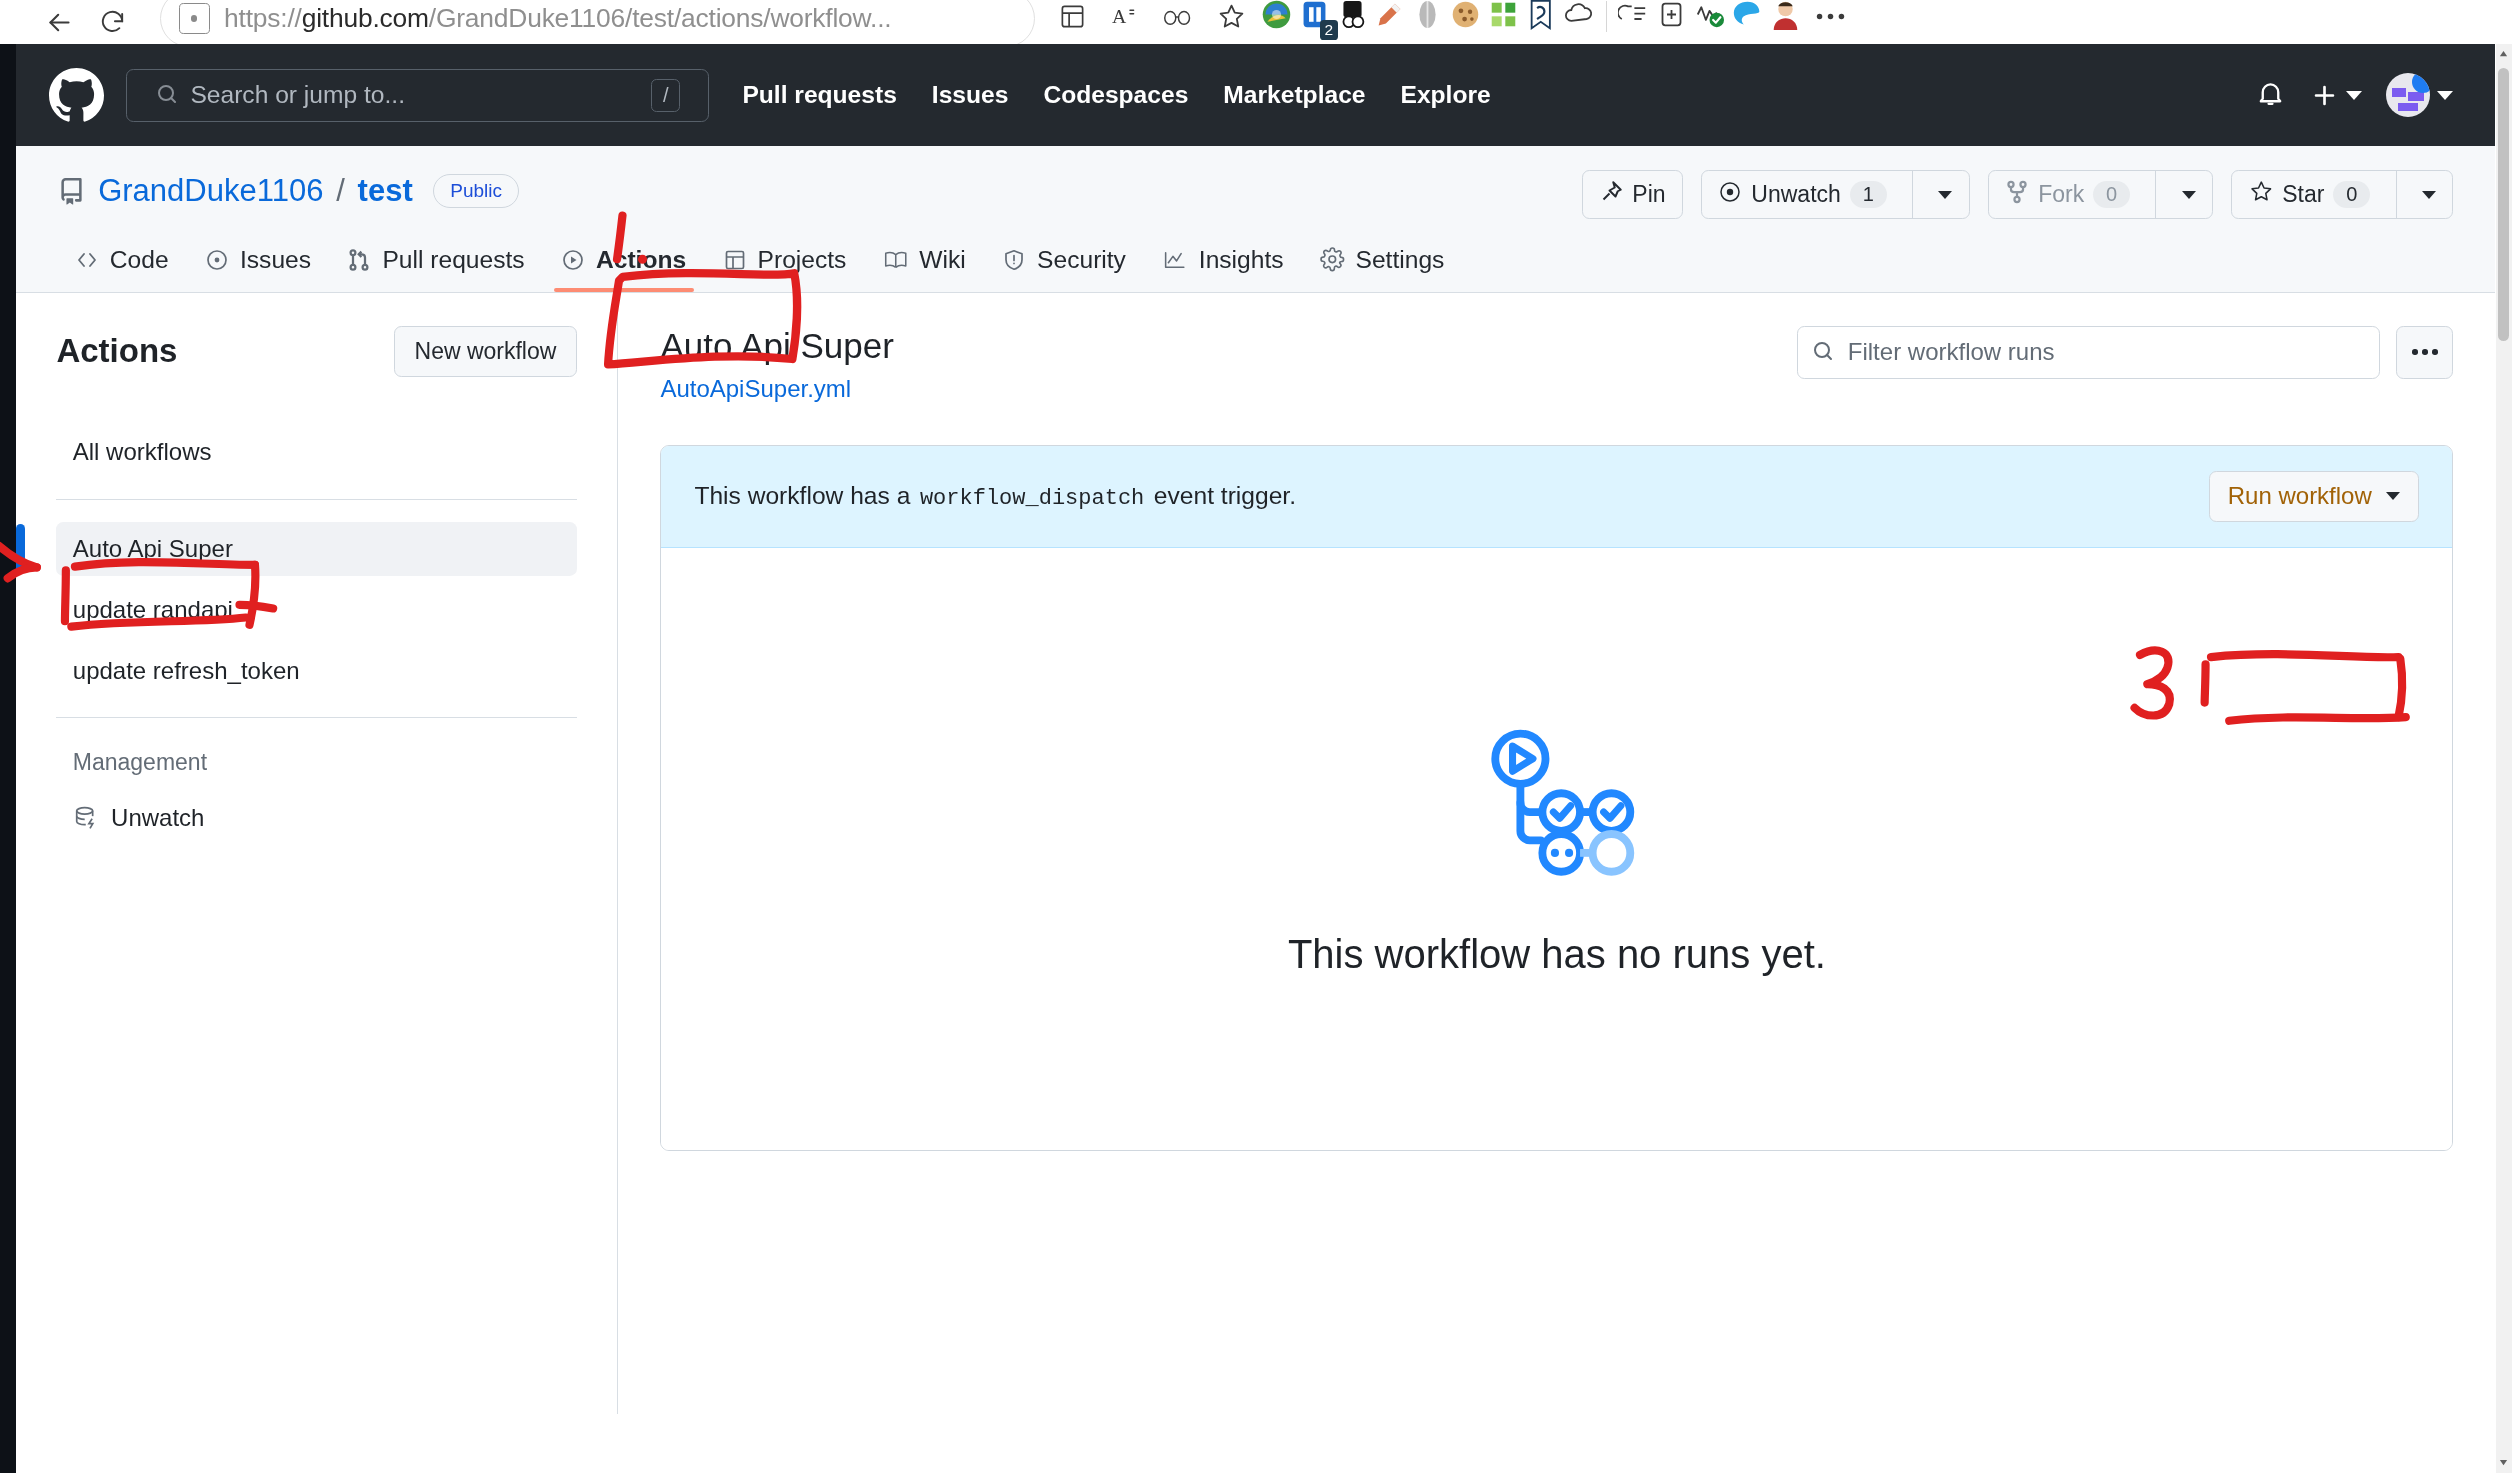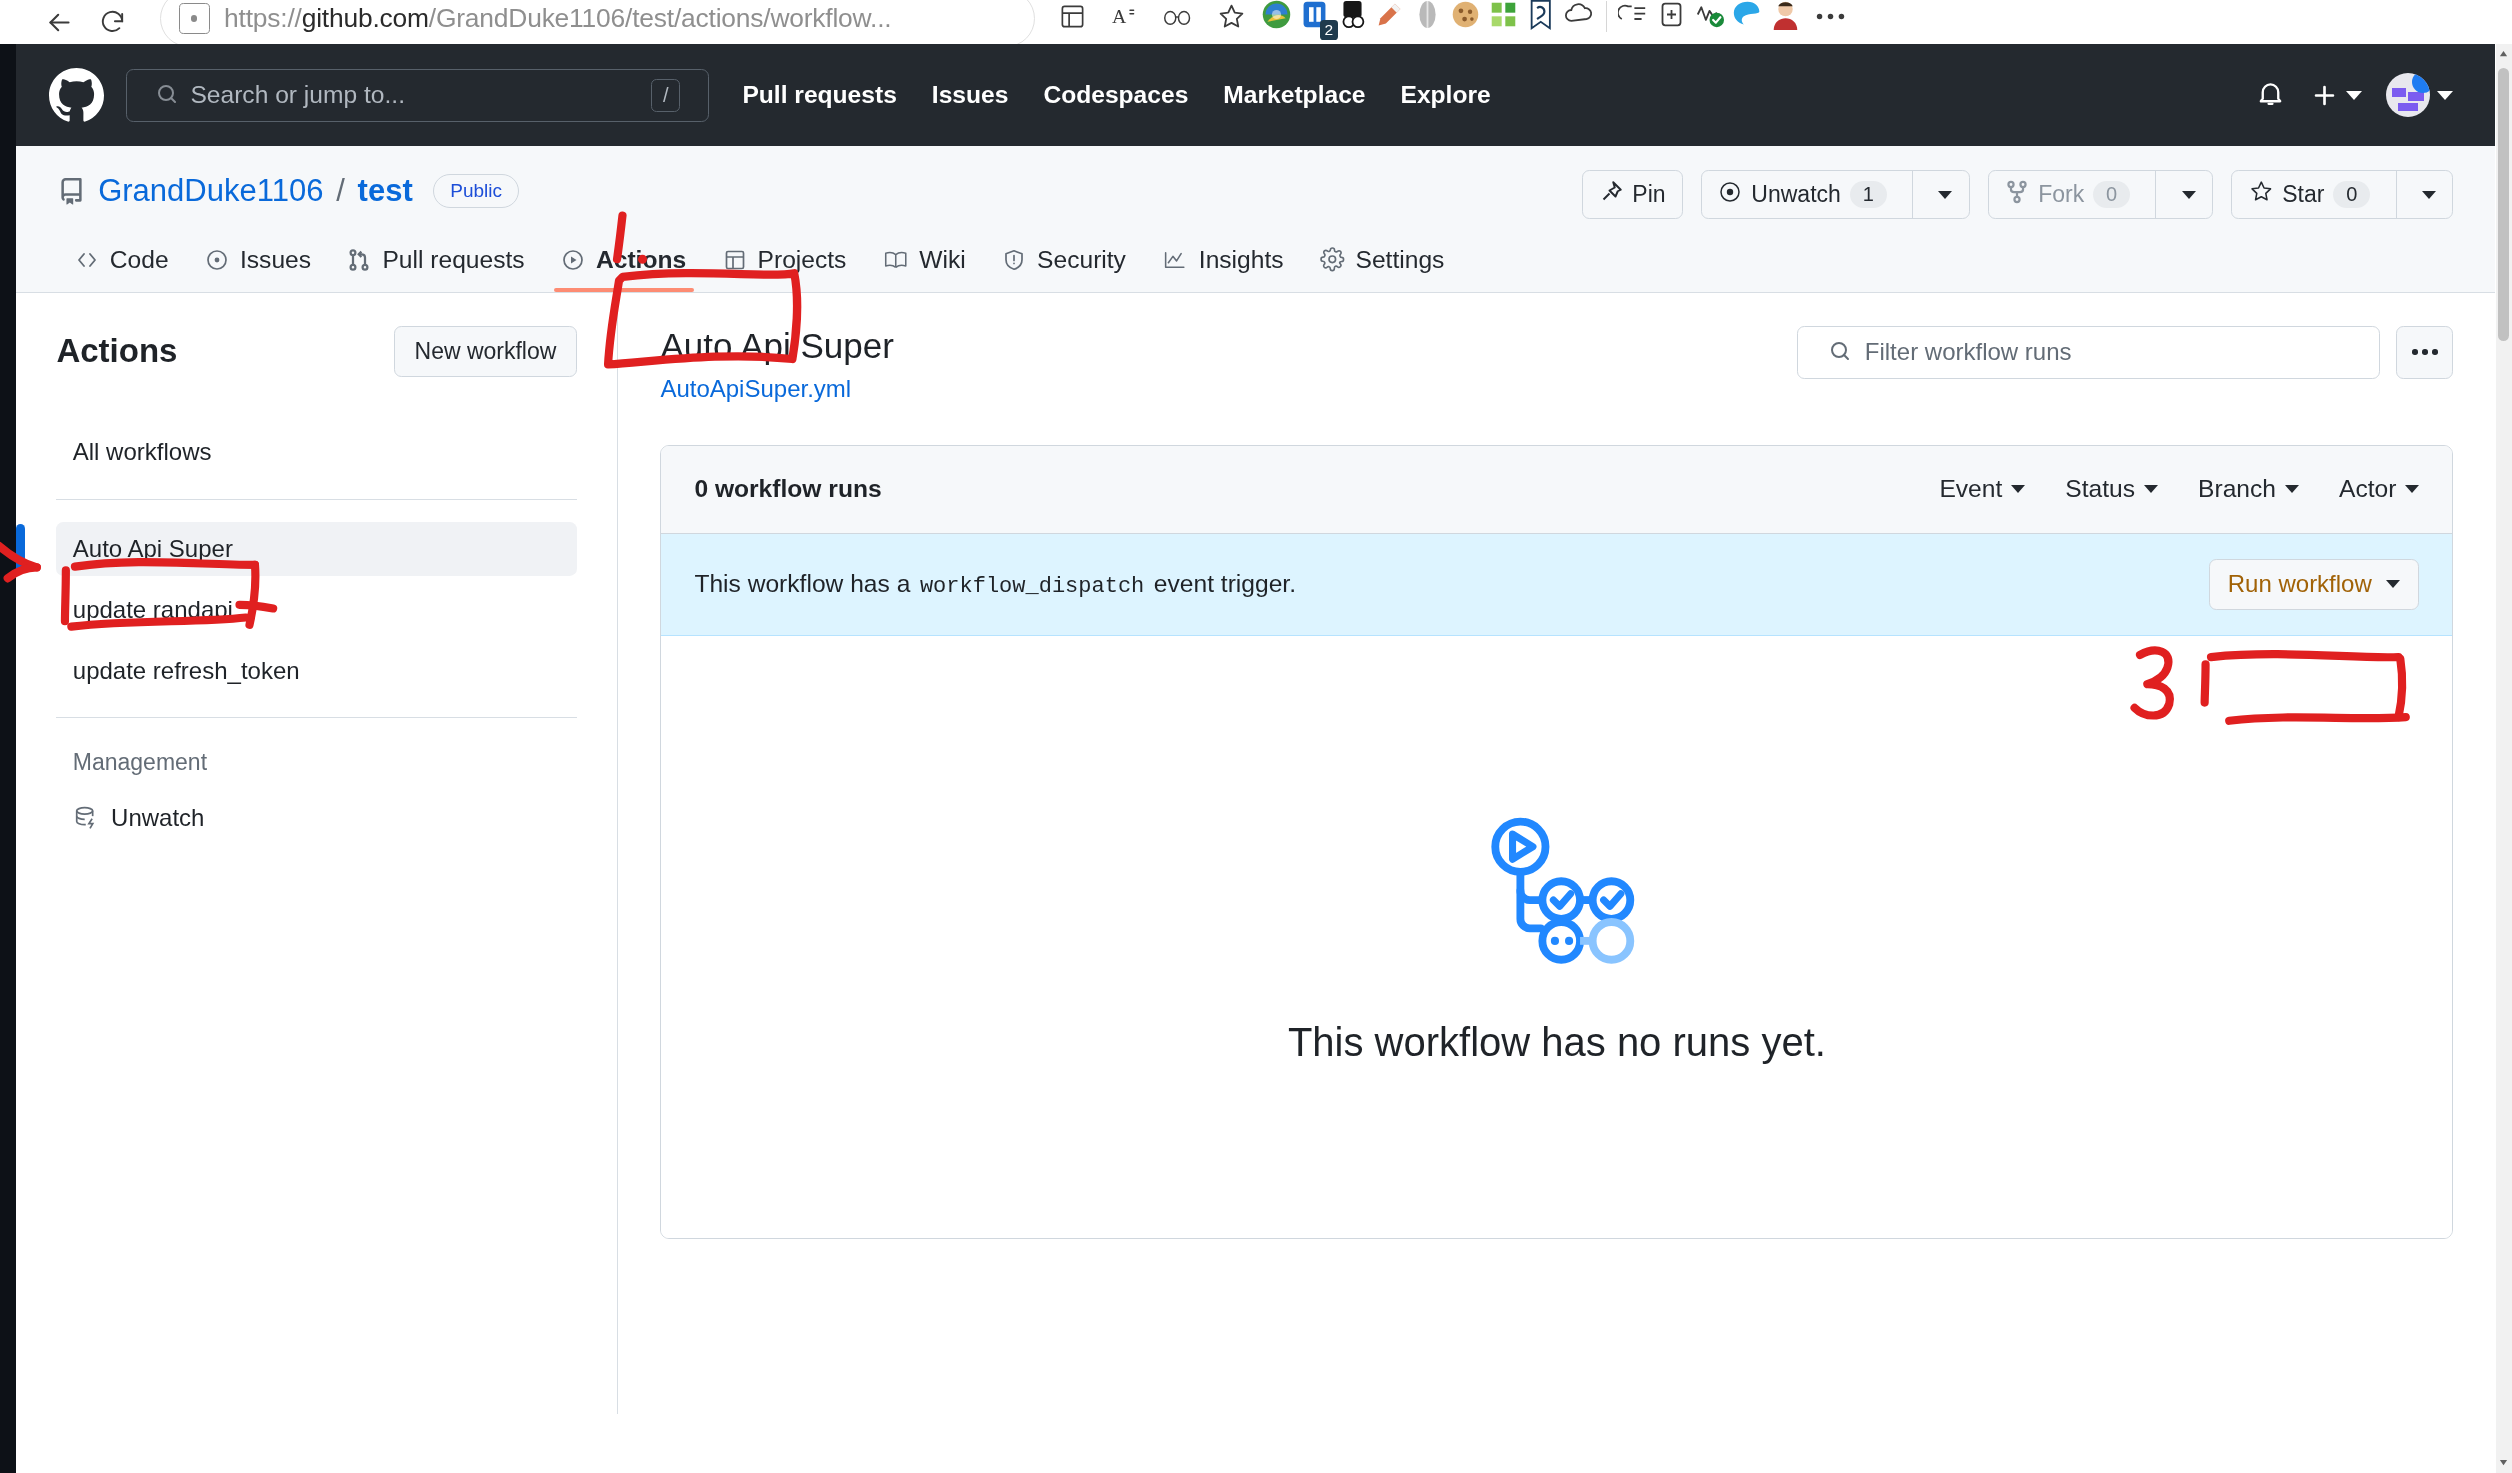--- a/index.html
+++ b/index.html
@@ -161,21 +161,21 @@
   .sb-item .sico { color: #636c76; display: flex; align-items: center; }
 
   
   .main { flex: 1; padding: 33px 42px 0 42px; position: relative; }
   .main-head { display: flex; align-items: flex-start; justify-content: space-between; }
   .wf-title { font-size: 35px; font-weight: normal; color: #1f2328; margin-bottom: 9px; }
   .wf-file { font-size: 24px; color: #0969da; text-decoration: none; }
   .main-head-right { display: flex; align-items: center; gap: 16.4px; }
   .filter-box {
     width: 583px; height: 53px; border: 0.9px solid #d0d7de; border-radius: 7.3px;
-    display: flex; align-items: center; padding: 0 30px; gap: 12.8px; background: #fff;
+    display: flex; align-items: center; padding: 0 13px; gap: 12.8px; background: #fff;
   }
   .filter-box .ftext { color: #636c76; font-size: 24px; }
   .dots-btn {
     width: 57px; height: 53px; border: 0.9px solid #d0d7de; border-radius: 7.3px; background: #f6f8fa;
     display: flex; align-items: center; justify-content: center; gap: 4.6px;
   }
   .dots-btn i { width: 5.5px; height: 5.5px; border-radius: 50%; background: #24292f; display: block; }
 
   .runs-box {
     margin-top: 42px; border: 0.9px solid #d0d7de; border-radius: 9px; overflow: hidden; background: #fff;
@@ -649,41 +649,20 @@
             </div>
             <div class="dots-btn">
                 <i></i>
                 <i></i>
                 <i></i>
               </div>
           </div>
         </div>
 
         <div class="runs-box">
-          <div class="runs-header">
-            <div class="runs-count">0 workflow runs</div>
-            <div class="run-filters">
-              <div class="run-filter">
-                <span>Event</span>
-                <span class="caret-sm"></span>
-              </div>
-              <div class="run-filter">
-                <span>Status</span>
-                <span class="caret-sm"></span>
-              </div>
-              <div class="run-filter">
-                <span>Branch</span>
-                <span class="caret-sm"></span>
-              </div>
-              <div class="run-filter">
-                <span>Actor</span>
-                <span class="caret-sm"></span>
-              </div>
-            </div>
-          </div>
 
           <div class="dispatch-banner">
             <div class="dispatch-text">
               <span>This workflow has a</span>
               <code>workflow_dispatch</code>
               <span>event trigger.</span>
             </div>
             <div class="run-wf-btn">
               <span>Run workflow</span>
               <span class="caret-dk"></span>

